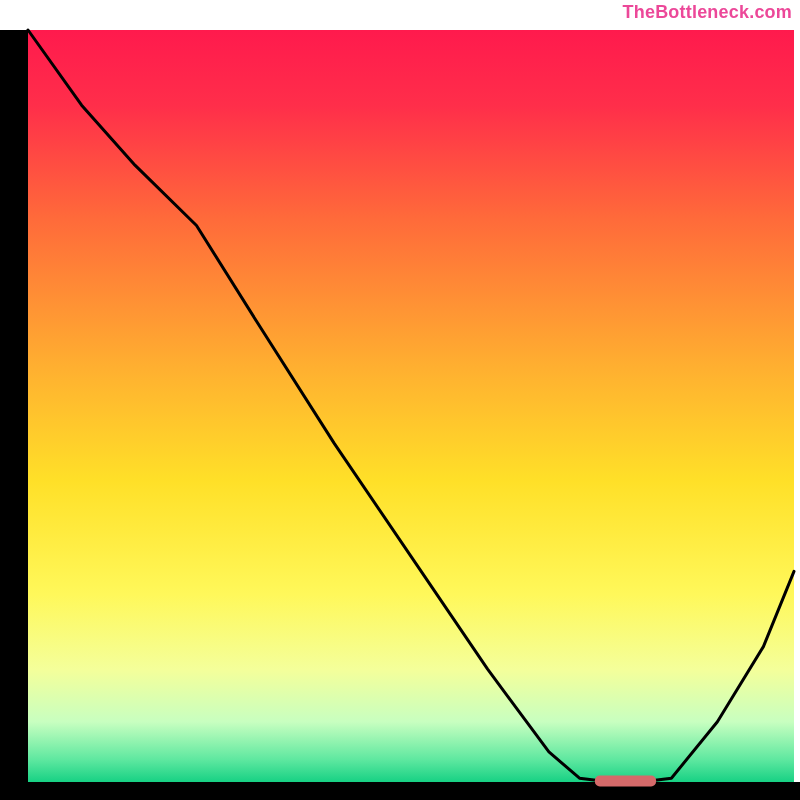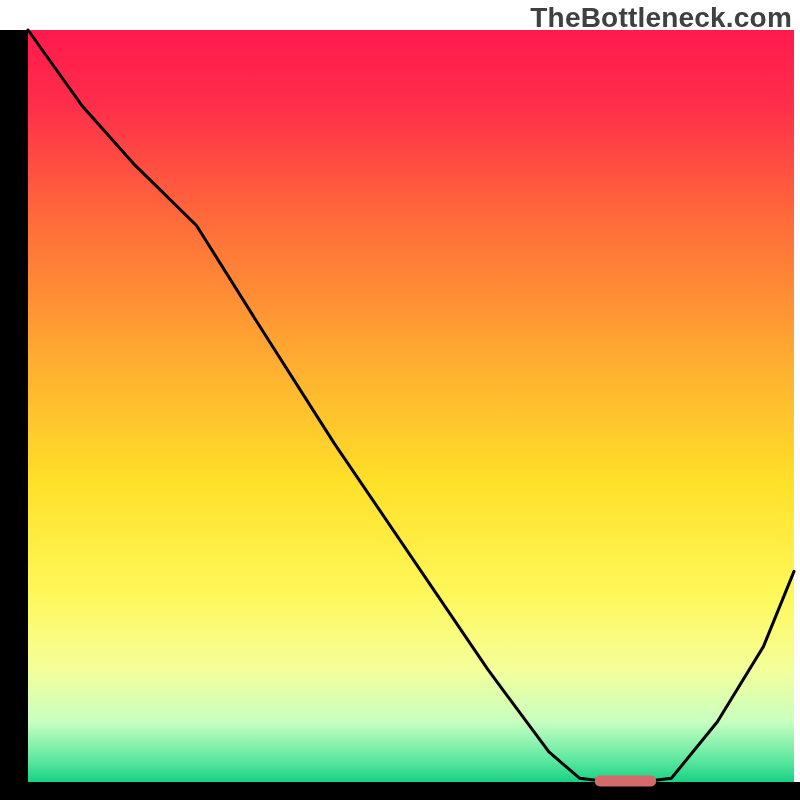--- a/index.html
+++ b/index.html
@@ -12,23 +12,23 @@
   }
   .container {
     position: relative;
     width: 800px;
     height: 800px;
   }
   .watermark {
     position: absolute;
     top: 2px;
     right: 8px;
-    font-size: 28px;
+    font-size: 18px;
     font-weight: 600;
-    color: #404040;
+    color: #ec4899;
     letter-spacing: 0.2px;
     z-index: 5;
   }
   svg.chart {
     position: absolute;
     top: 0;
     left: 0;
     width: 800px;
     height: 800px;
   }

